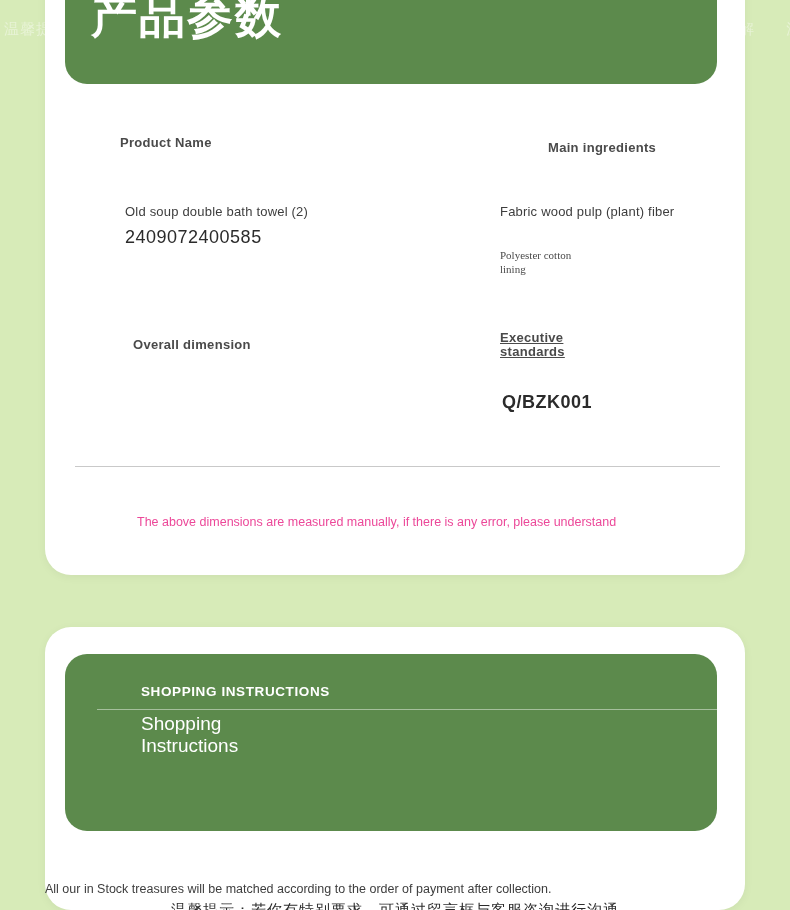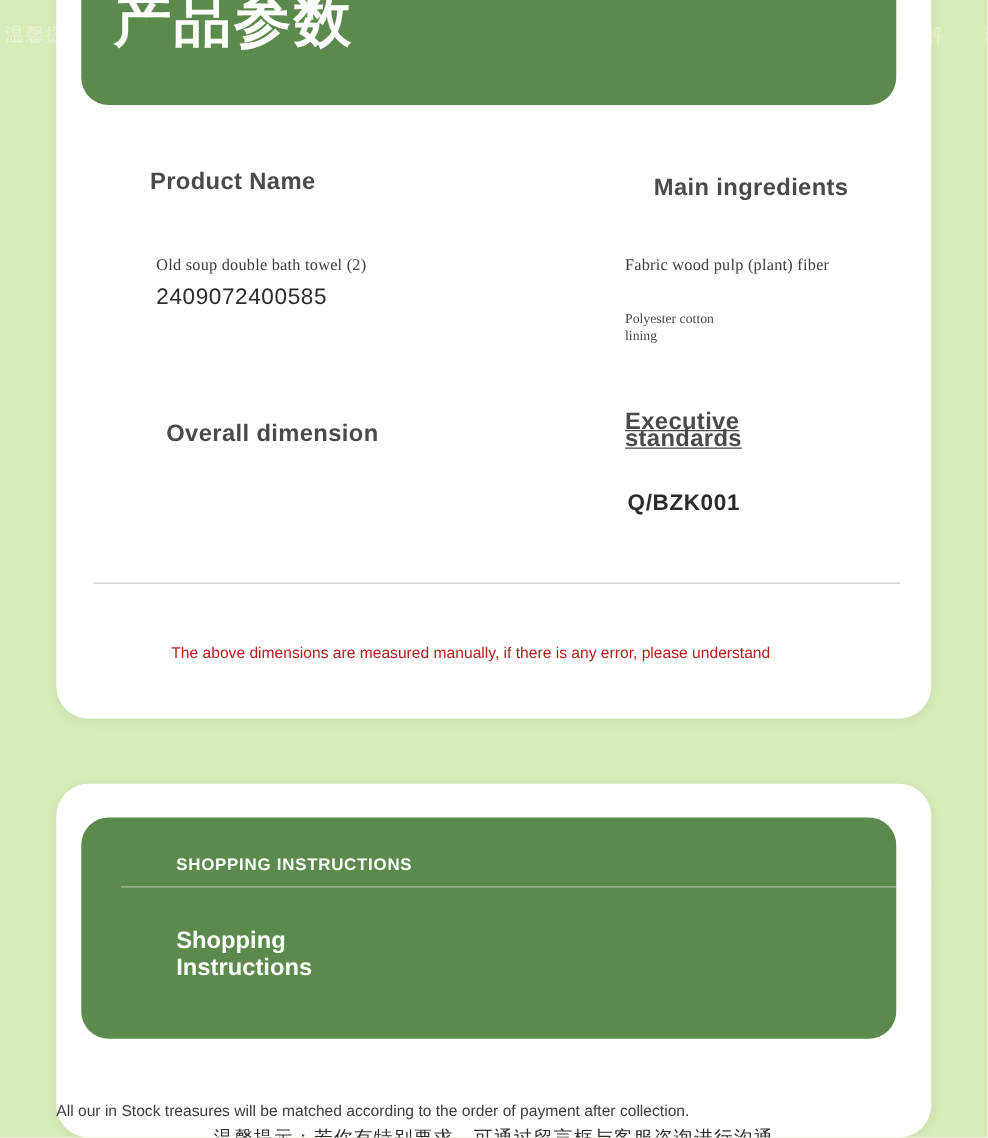--- a/index.html
+++ b/index.html
@@ -63,21 +63,21 @@
     top: 74px;
     color: #ffffff;
     font-size: 46px;
     font-weight: bold;
     letter-spacing: 2px;
   }
 
   .label-sm {
     position: absolute;
     color: #4a4a4a;
-    font-size: 19px;
+    font-size: 13px;
     font-weight: bold;
     letter-spacing: .3px;
   }
   .value-sm {
     position: absolute;
     color: #3d3d3d;
     font-size: 13px;
     letter-spacing: .2px;
   }
   .value-lg {
@@ -87,25 +87,25 @@
     letter-spacing: .5px;
   }
   .value-xs {
     position: absolute;
     color: #4a4a4a;
     font-size: 11px;
     line-height: 14px;
   }
 
   .l-product-name { left: 75px; top: 223px; }
-  .v-product-name { left: 80px; top: 292px; font-family: Liberation Serif, serif; }
+  .v-product-name { left: 80px; top: 292px; }
   .v-product-code { left: 80px; top: 315px; }
 
-  .l-main-ing { left: 430px; top: 228px; padding-left: 48px; }
-  .v-main-ing  { left: 455px; top: 292px; font-family: Liberation Serif, serif; }
+  .l-main-ing { left: 455px; top: 228px; padding-left: 48px; }
+  .v-main-ing  { left: 455px; top: 292px; }
   .v-lining    { left: 455px; top: 336px; font-family: Liberation Serif, serif; }
 
   .l-overall { left: 88px; top: 425px; }
   .v-overall { left: 80px; top: 480px; }
 
   .l-exec { left: 455px; top: 419px; line-height: 14px; }
   .v-exec { left: 457px; top: 480px; font-weight: bold; }
 
   .divider {
     position: absolute;
@@ -113,21 +113,21 @@
     top: 554px;
     width: 645px;
     height: 1px;
     background: #c9c9c9;
   }
   .note {
     position: absolute;
     left: 92px;
     top: 600px;
     width: 520px;
-    color: #b91c1c;
+    color: #ec4899;
     font-size: 12.5px;
     line-height: 20px;
   }
 
   
   .shop-card {
     position: absolute;
     left: 45px;
     top: 627px;
     width: 700px;
@@ -158,24 +158,24 @@
     position: absolute;
     left: 52px;
     top: 82px;
     width: 648px;
     height: 1px;
     background: rgba(255,255,255,0.45);
   }
   .shop-title {
     position: absolute;
     left: 96px;
-    top: 115px;
+    top: 86px;
     color: #ffffff;
     font-size: 19px;
-    font-weight: bold;
+    font-weight: normal;
     line-height: 22px;
   }
   .shop-line-1 {
     position: absolute;
     left: 0;
     top: 255px;
     width: 700px;
     text-align: left;
     color: #3d3d3d;
     font-size: 12.5px;

